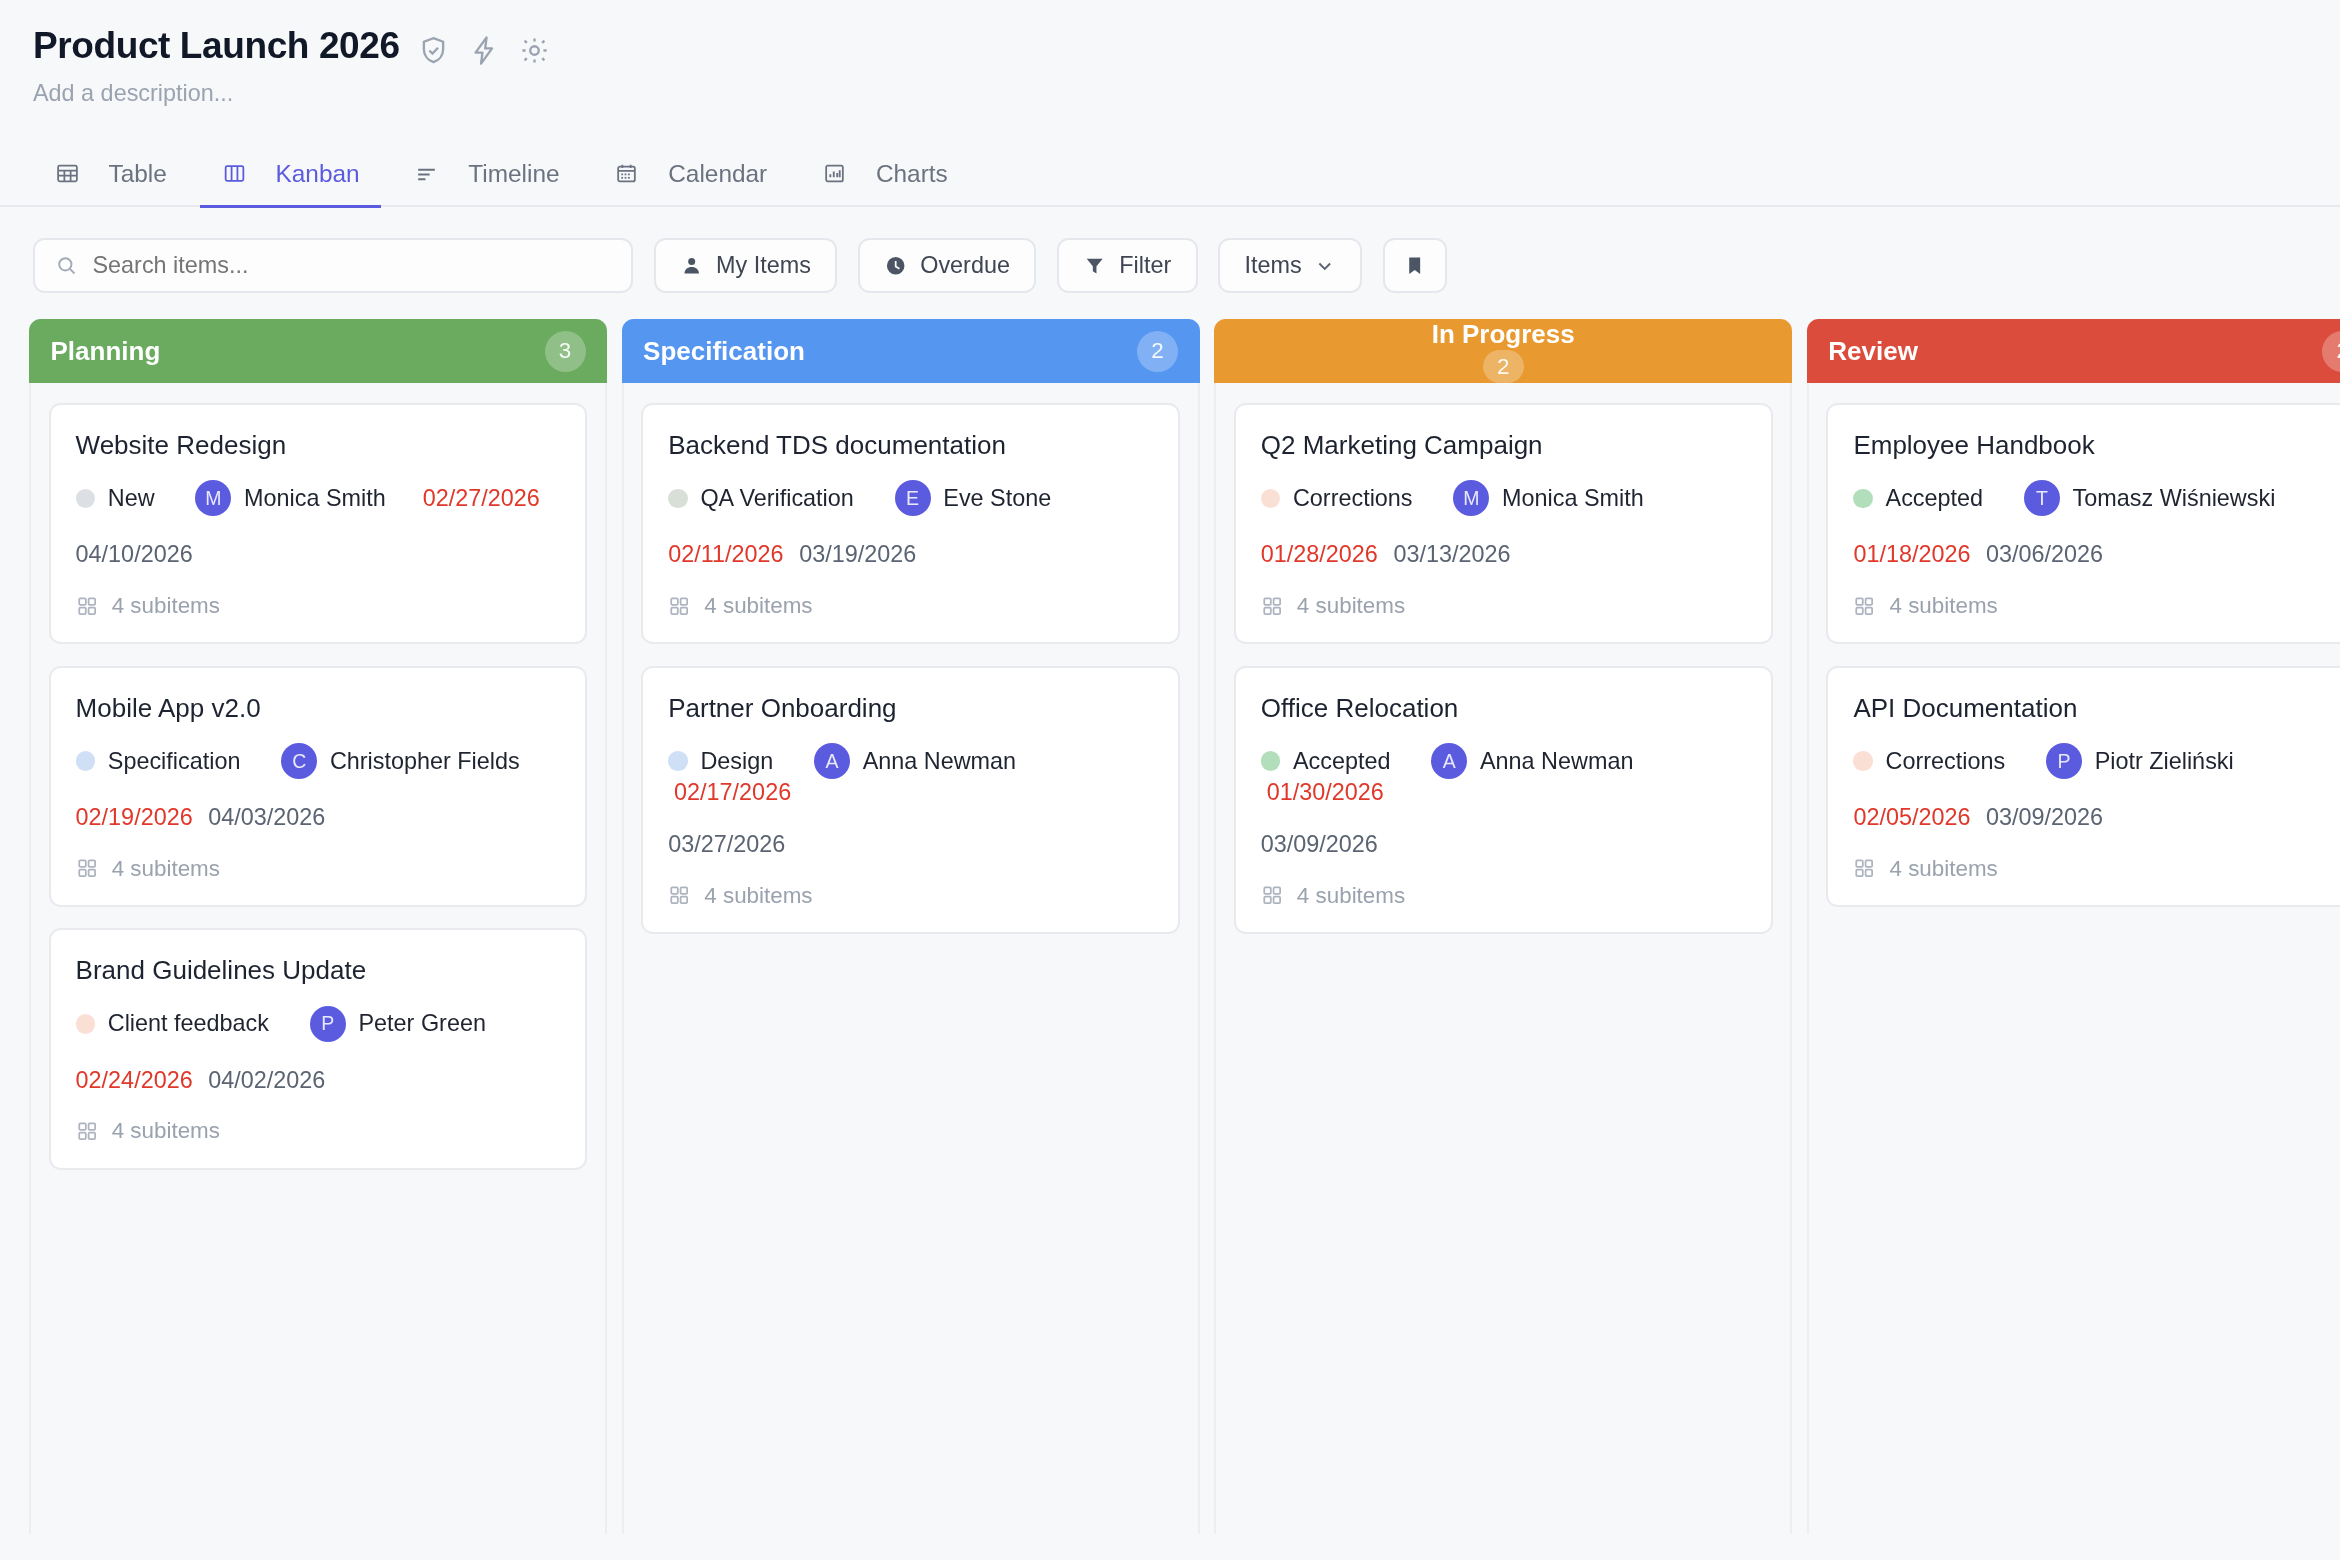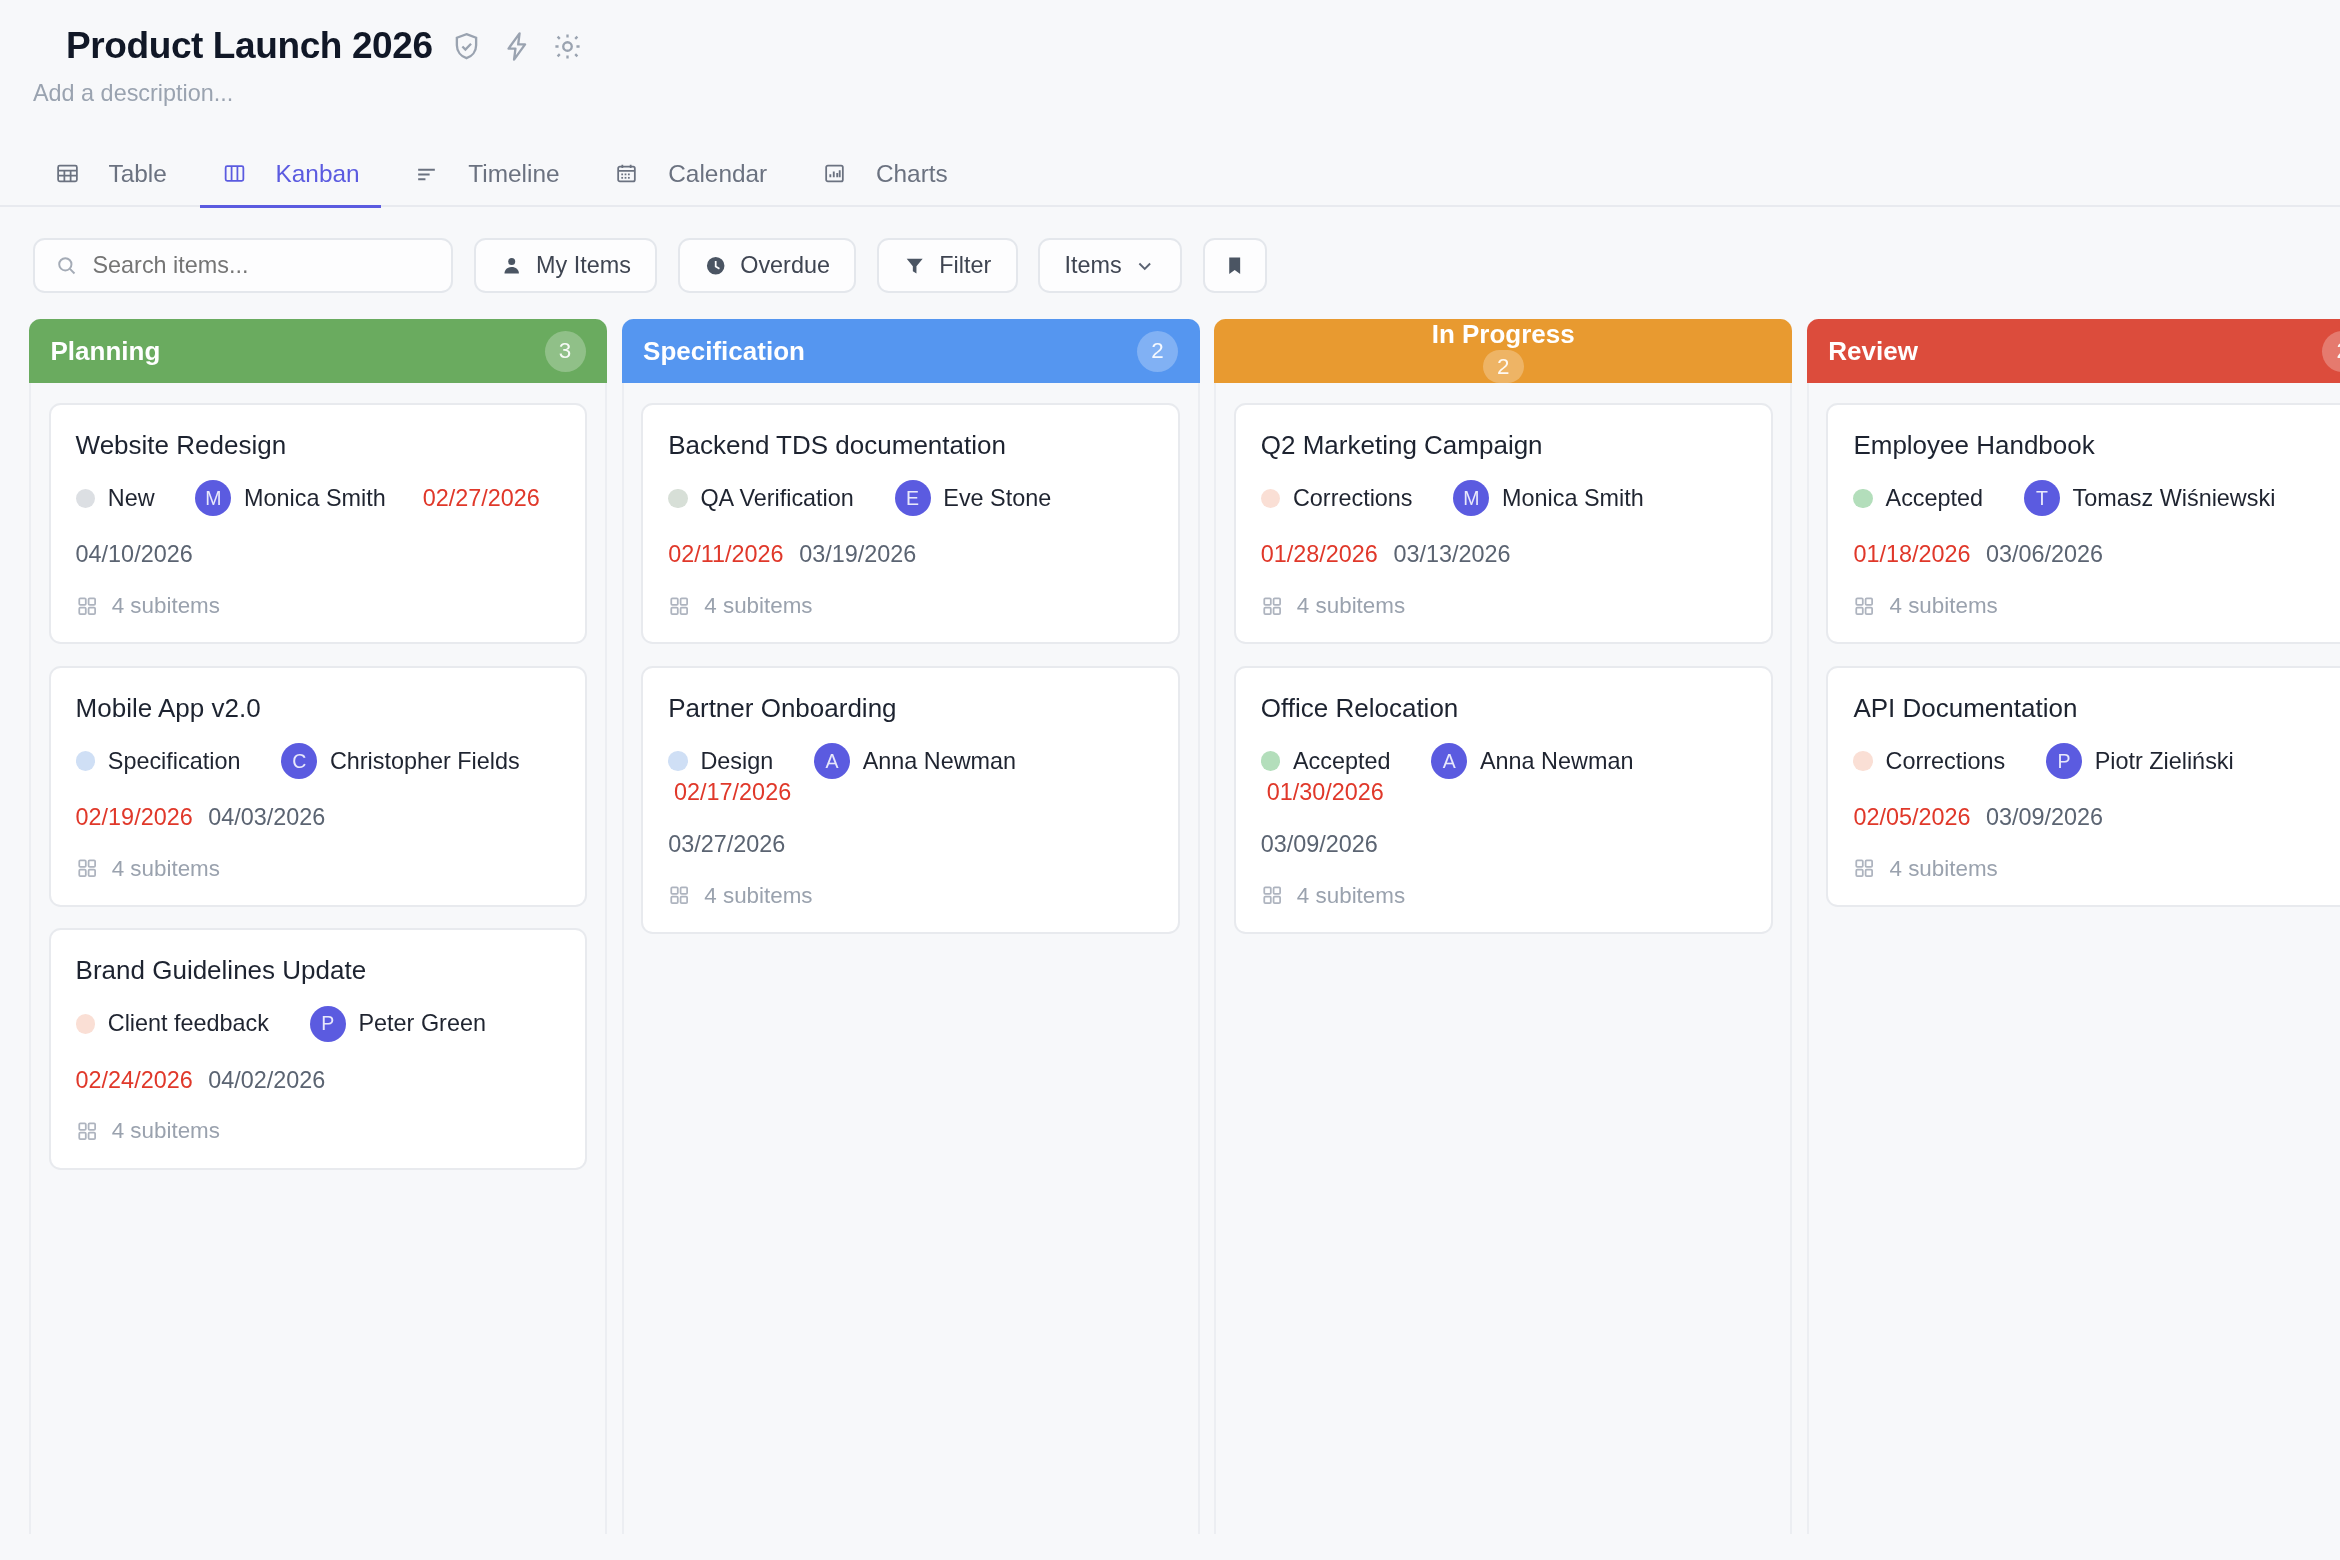--- a/index.html
+++ b/index.html
@@ -6,21 +6,21 @@
   html, body {
     width: 2341px; height: 1560px;
     background: #f7f8fa;
     font-family: "Liberation Sans", sans-serif;
     overflow: hidden;
   }
   .page { width: 2341px; height: 1560px; position: relative; }
 
   
   .header { padding: 25px 33px 0 33px; }
-  .title-row { display: flex; align-items: center; gap: 17.6px; margin-left: 33px; }
+  .title-row { display: flex; align-items: flex-end; gap: 17.6px; }
   .page-title {
     font-size: 37px; font-weight: bold; color: #111827;
     letter-spacing: -0.4px;
   }
   .hdr-icon { width: 33px; height: 33px; color: #9aa3b0; display: block; }
   .hdr-icon svg { width: 100%; height: 100%; display: block; }
   .description {
     margin-top: 13px; font-size: 23.4px; color: #9aa3b0;
   }
 
@@ -40,21 +40,21 @@
   .tab.active { color: #5b5be0; border-bottom-color: #5b5be0; font-weight: normal; }
   .tab-icon { width: 25px; height: 25px; display: block; }
   .tab-icon svg { width: 100%; height: 100%; display: block; }
 
   
   .toolbar {
     display: flex; align-items: center; gap: 20.5px;
     padding: 31px 33px 0 33px;
   }
   .search-box {
-    width: 420px; height: 55px;
+    width: 600px; height: 55px;
     border: 2px solid #e4e7ec; border-radius: 11.7px;
     background: #fdfdfe; display: flex; align-items: center;
     gap: 14.6px; padding: 0 19.5px;
   }
   .search-icon { width: 23.4px; height: 23.4px; color: #a4abb6; flex: none; }
   .search-icon svg { width: 100%; height: 100%; display: block; }
   .search-input {
     border: none; outline: none; background: transparent;
     font-size: 23.4px; color: #9aa3b0; width: 100%;
     font-family: "Liberation Sans", sans-serif;

